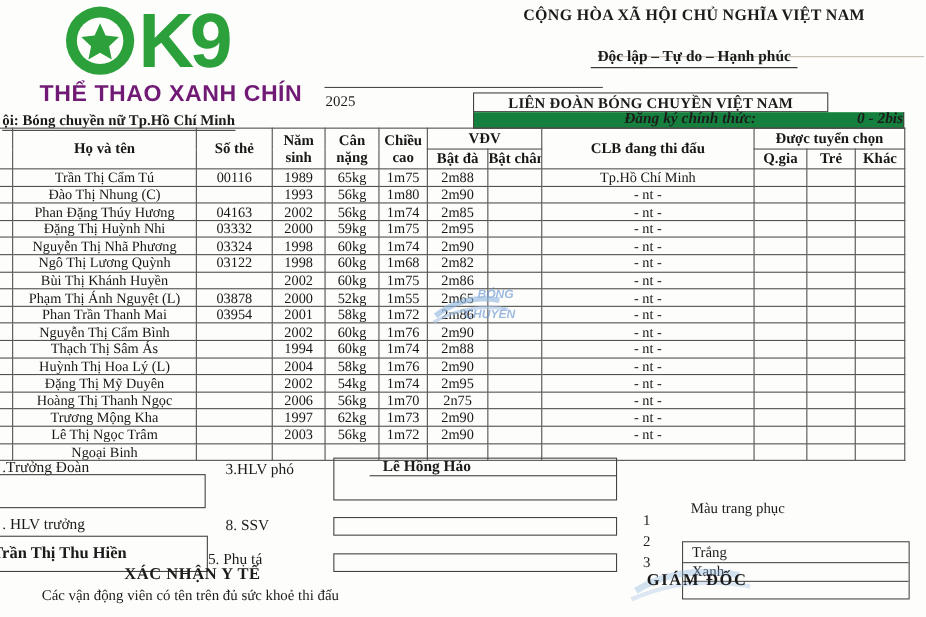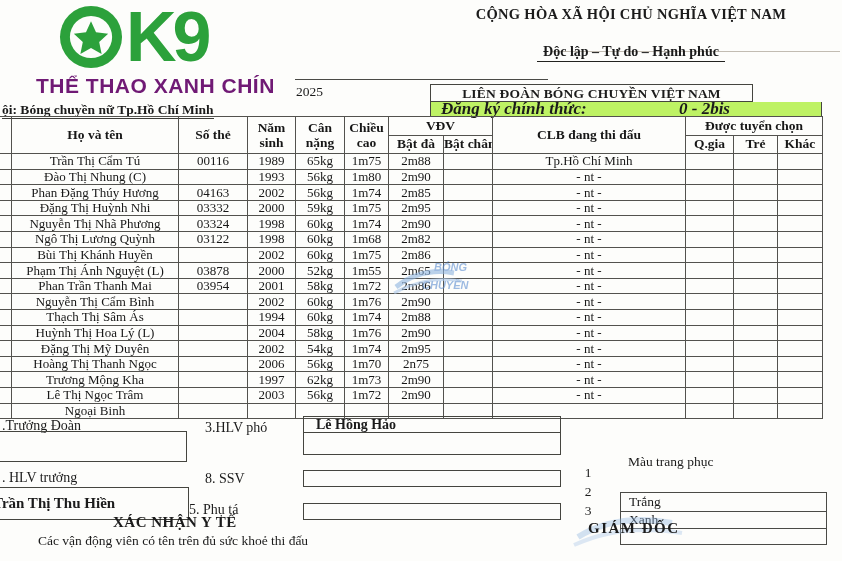--- a/index.html
+++ b/index.html
@@ -25,22 +25,22 @@
   .hline{position:absolute;left:295px;top:79px;width:253px;border-top:1.6px solid #4a4a46;}
   .scanline{position:absolute;left:552px;top:51px;width:288px;border-top:1px solid #c2bcb2;}
 
   .teamline{position:absolute;left:2px;top:102px;font-size:13.5px;font-weight:600;
             border-bottom:1.2px solid #3c3c38;padding-bottom:0px;white-space:nowrap;}
 
   .fed-box{position:absolute;left:430px;top:84px;width:323px;height:18px;box-sizing:border-box;
            border:1.5px solid #45453f;text-align:center;font-weight:bold;font-size:13.5px;
            line-height:17px;letter-spacing:.2px;background:#fdfdfb;}
   .reg-box{position:absolute;left:430px;top:102px;width:392px;height:15px;box-sizing:border-box;
-           border:1.5px solid #45453f;border-top:none;font-size:17px;font-weight:bold;
-           font-style:italic;line-height:13px;background:#bef264;}
+           border:1.5px solid #45453f;border-top:none;font-size:14px;font-weight:bold;
+           font-style:italic;line-height:13px;background:#15803d;text-align:right;}
   .reg-l{margin-left:10px;}
   .reg-v{margin-left:88px;}
 
   
   table.roster{position:absolute;left:-30px;top:116px;width:852px;border-collapse:collapse;
                table-layout:fixed;background:transparent;}
   table.roster th, table.roster td{border:1px solid #53524e;padding:0;margin:0;
                font-size:13px;text-align:center;vertical-align:middle;line-height:1.05;
                overflow:hidden;white-space:nowrap;color:#171717;}
   table.roster thead th{font-weight:bold;font-size:13.5px;}
@@ -53,21 +53,21 @@
   th.c-frag{text-align:right;padding-right:1px;font-weight:normal;font-size:11px;line-height:1.4;}
   td.c-club{font-size:13.5px;}
 
   
   .wm1{position:absolute;left:392px;top:257px;z-index:5;opacity:.6;pointer-events:none;}
   .wm2{position:absolute;left:572px;top:503px;z-index:1;opacity:.38;pointer-events:none;}
 
   
   .lbl{position:absolute;font-size:14px;white-space:nowrap;}
   .bx{position:absolute;box-sizing:border-box;border:1.5px solid #45453f;background:transparent;}
-  .bx-hlvpho{left:303px;top:416px;width:258px;height:39px;}
+  .bx-hlvpho{left:303px;top:416px;width:258px;height:39px;padding-left:32px;}
   .bx-hlvpho .r1{height:15px;border-bottom:1.2px solid #45453f;font-weight:bold;font-size:14px;
                  line-height:15px;padding-left:12px;white-space:nowrap;}
   .bx-td{left:-12px;top:431px;width:199px;height:31px;}
   .bx-ssv{left:303px;top:470px;width:258px;height:17px;}
   .bx-hien{left:-12px;top:487px;width:201px;height:33px;font-weight:bold;font-size:15px;
            line-height:30px;padding-left:4px;white-space:nowrap;}
   .bx-phuta{left:303px;top:503px;width:258px;height:17px;}
 
   .yte-title{position:absolute;left:113px;top:514px;font-size:15px;font-weight:bold;letter-spacing:.5px;}
   .yte-note{position:absolute;left:38px;top:533px;font-size:13.5px;white-space:nowrap;}

